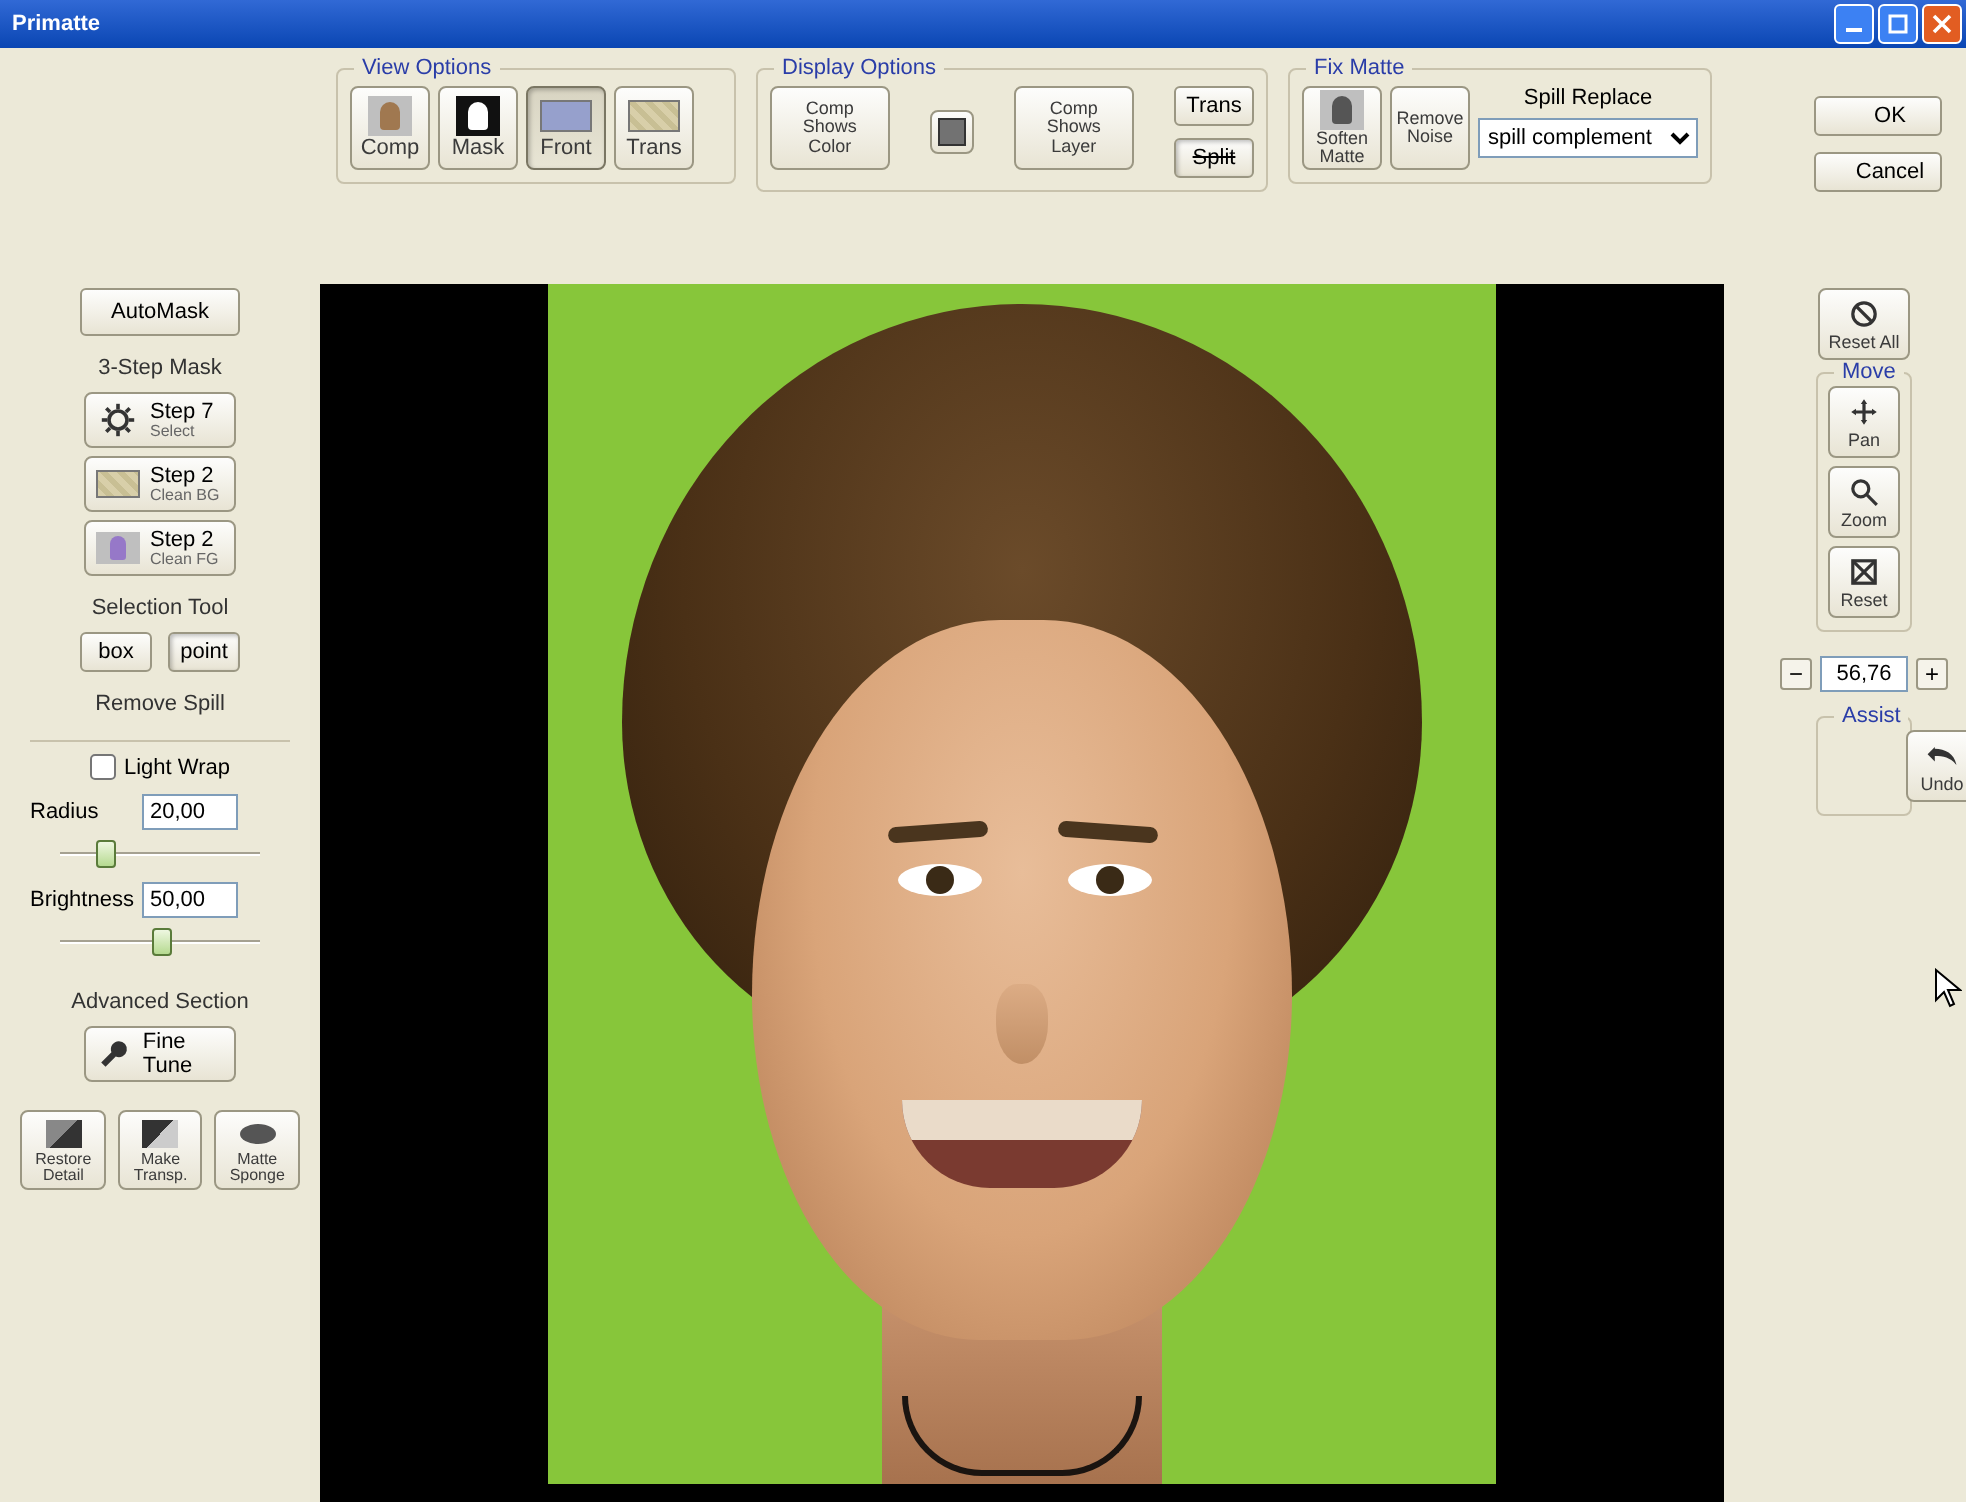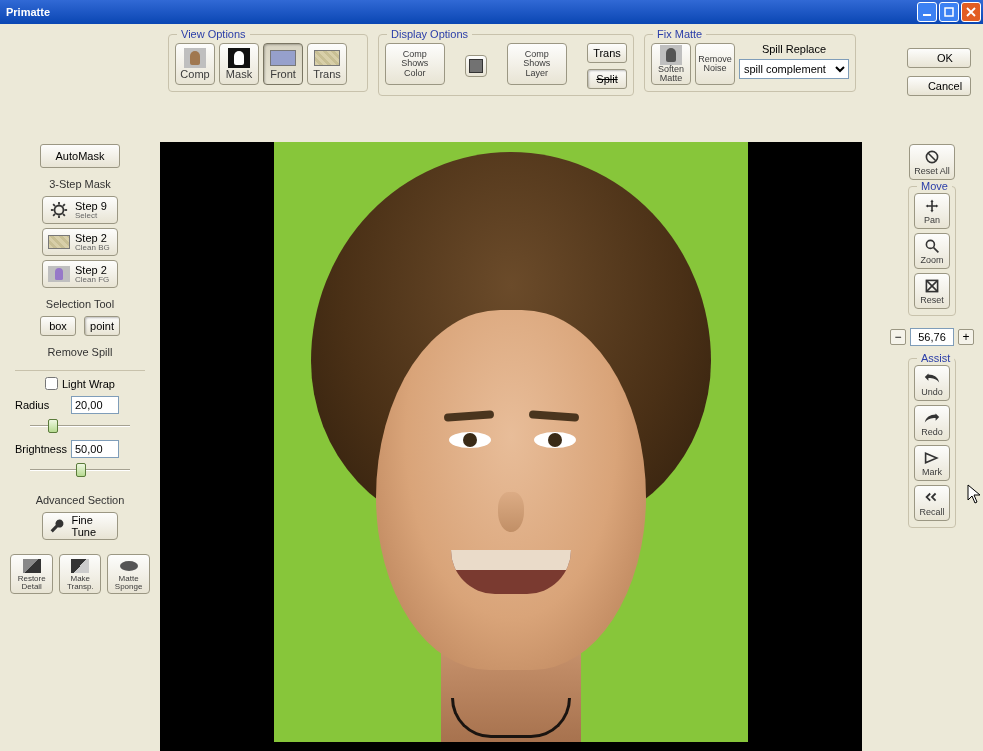--- a/index.html
+++ b/index.html
@@ -225,21 +225,21 @@
               <line x1="1" y1="10" x2="4" y2="10"></line>
               <line x1="16" y1="10" x2="19" y2="10"></line>
               <line x1="3.5" y1="3.5" x2="5.6" y2="5.6"></line>
               <line x1="14.4" y1="14.4" x2="16.5" y2="16.5"></line>
               <line x1="3.5" y1="16.5" x2="5.6" y2="14.4"></line>
               <line x1="14.4" y1="5.6" x2="16.5" y2="3.5"></line>
             </g>
           </svg>
         </span>
       <span class="txt">
-          <span class="t1">Step 9</span>
+          <span class="t1">Step 7</span>
           <span class="t2">Select</span>
         </span>
     </div>
     <div class="step-btn">
       <span class="tic">
           <span class="hatched" style="width:22px;height:14px;"></span>
         </span>
       <span class="txt">
           <span class="t1">Step 2</span>
           <span class="t2">Clean BG</span>
@@ -384,21 +384,21 @@
     </div>
 
     <div class="zoomrow">
       <div class="sq">−</div>
       <input type="text" value="56,76" style="">
       <div class="sq">+</div>
     </div>
 
     <div class="fset mini-fset" style="padding:6px 4px;">
       <span class="legend">Assist</span>
-      <div style="display:flex;flex-direction:column;gap:4px;align-items:center;">
+      <div style="display:flex;flex-direction:row;gap:4px;align-items:center;margin-left:40px;">
         <div class="tb-btn">
           <span class="ic">
               <svg width="18" height="14" viewBox="0 0 20 14">
                 <path d="M6 2L2 6l4 4V7c5 0 9 1 12 5-1-6-6-9-12-9V2z" fill="#333"></path>
               </svg>
             </span>
           <span style="font-size:9px;">Undo</span>
         </div>
         <div class="tb-btn">
           <span class="ic">

